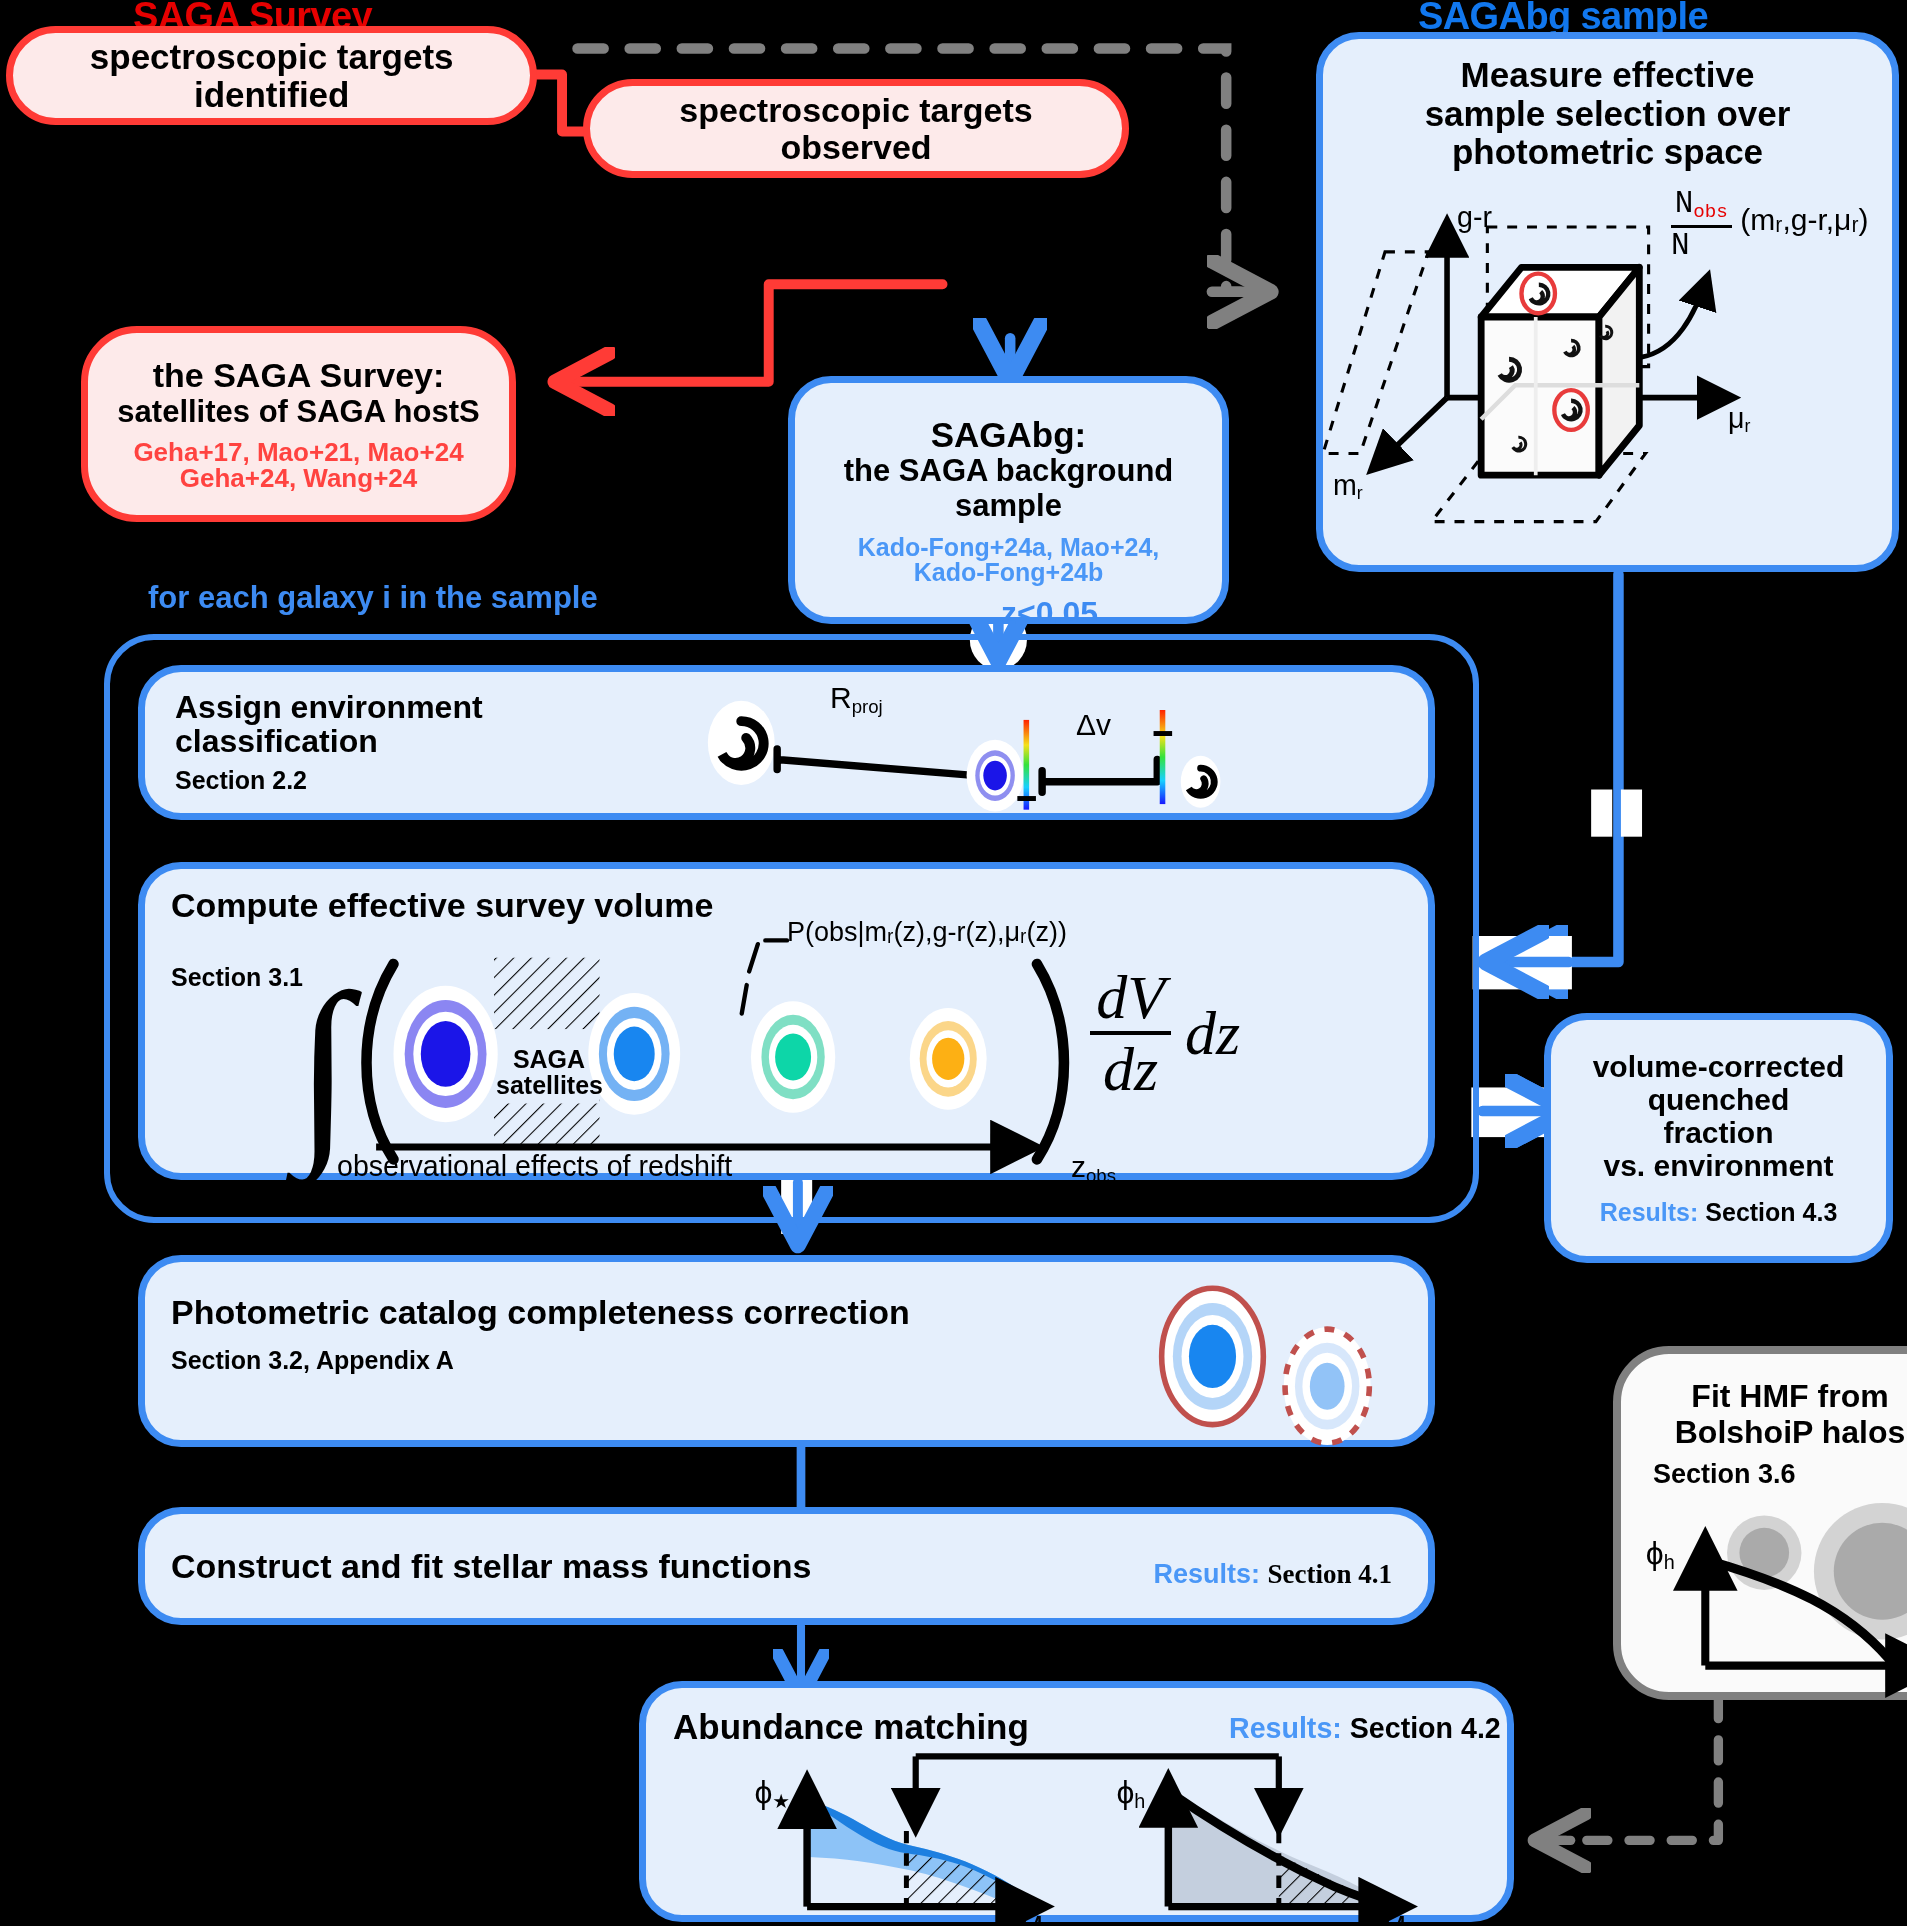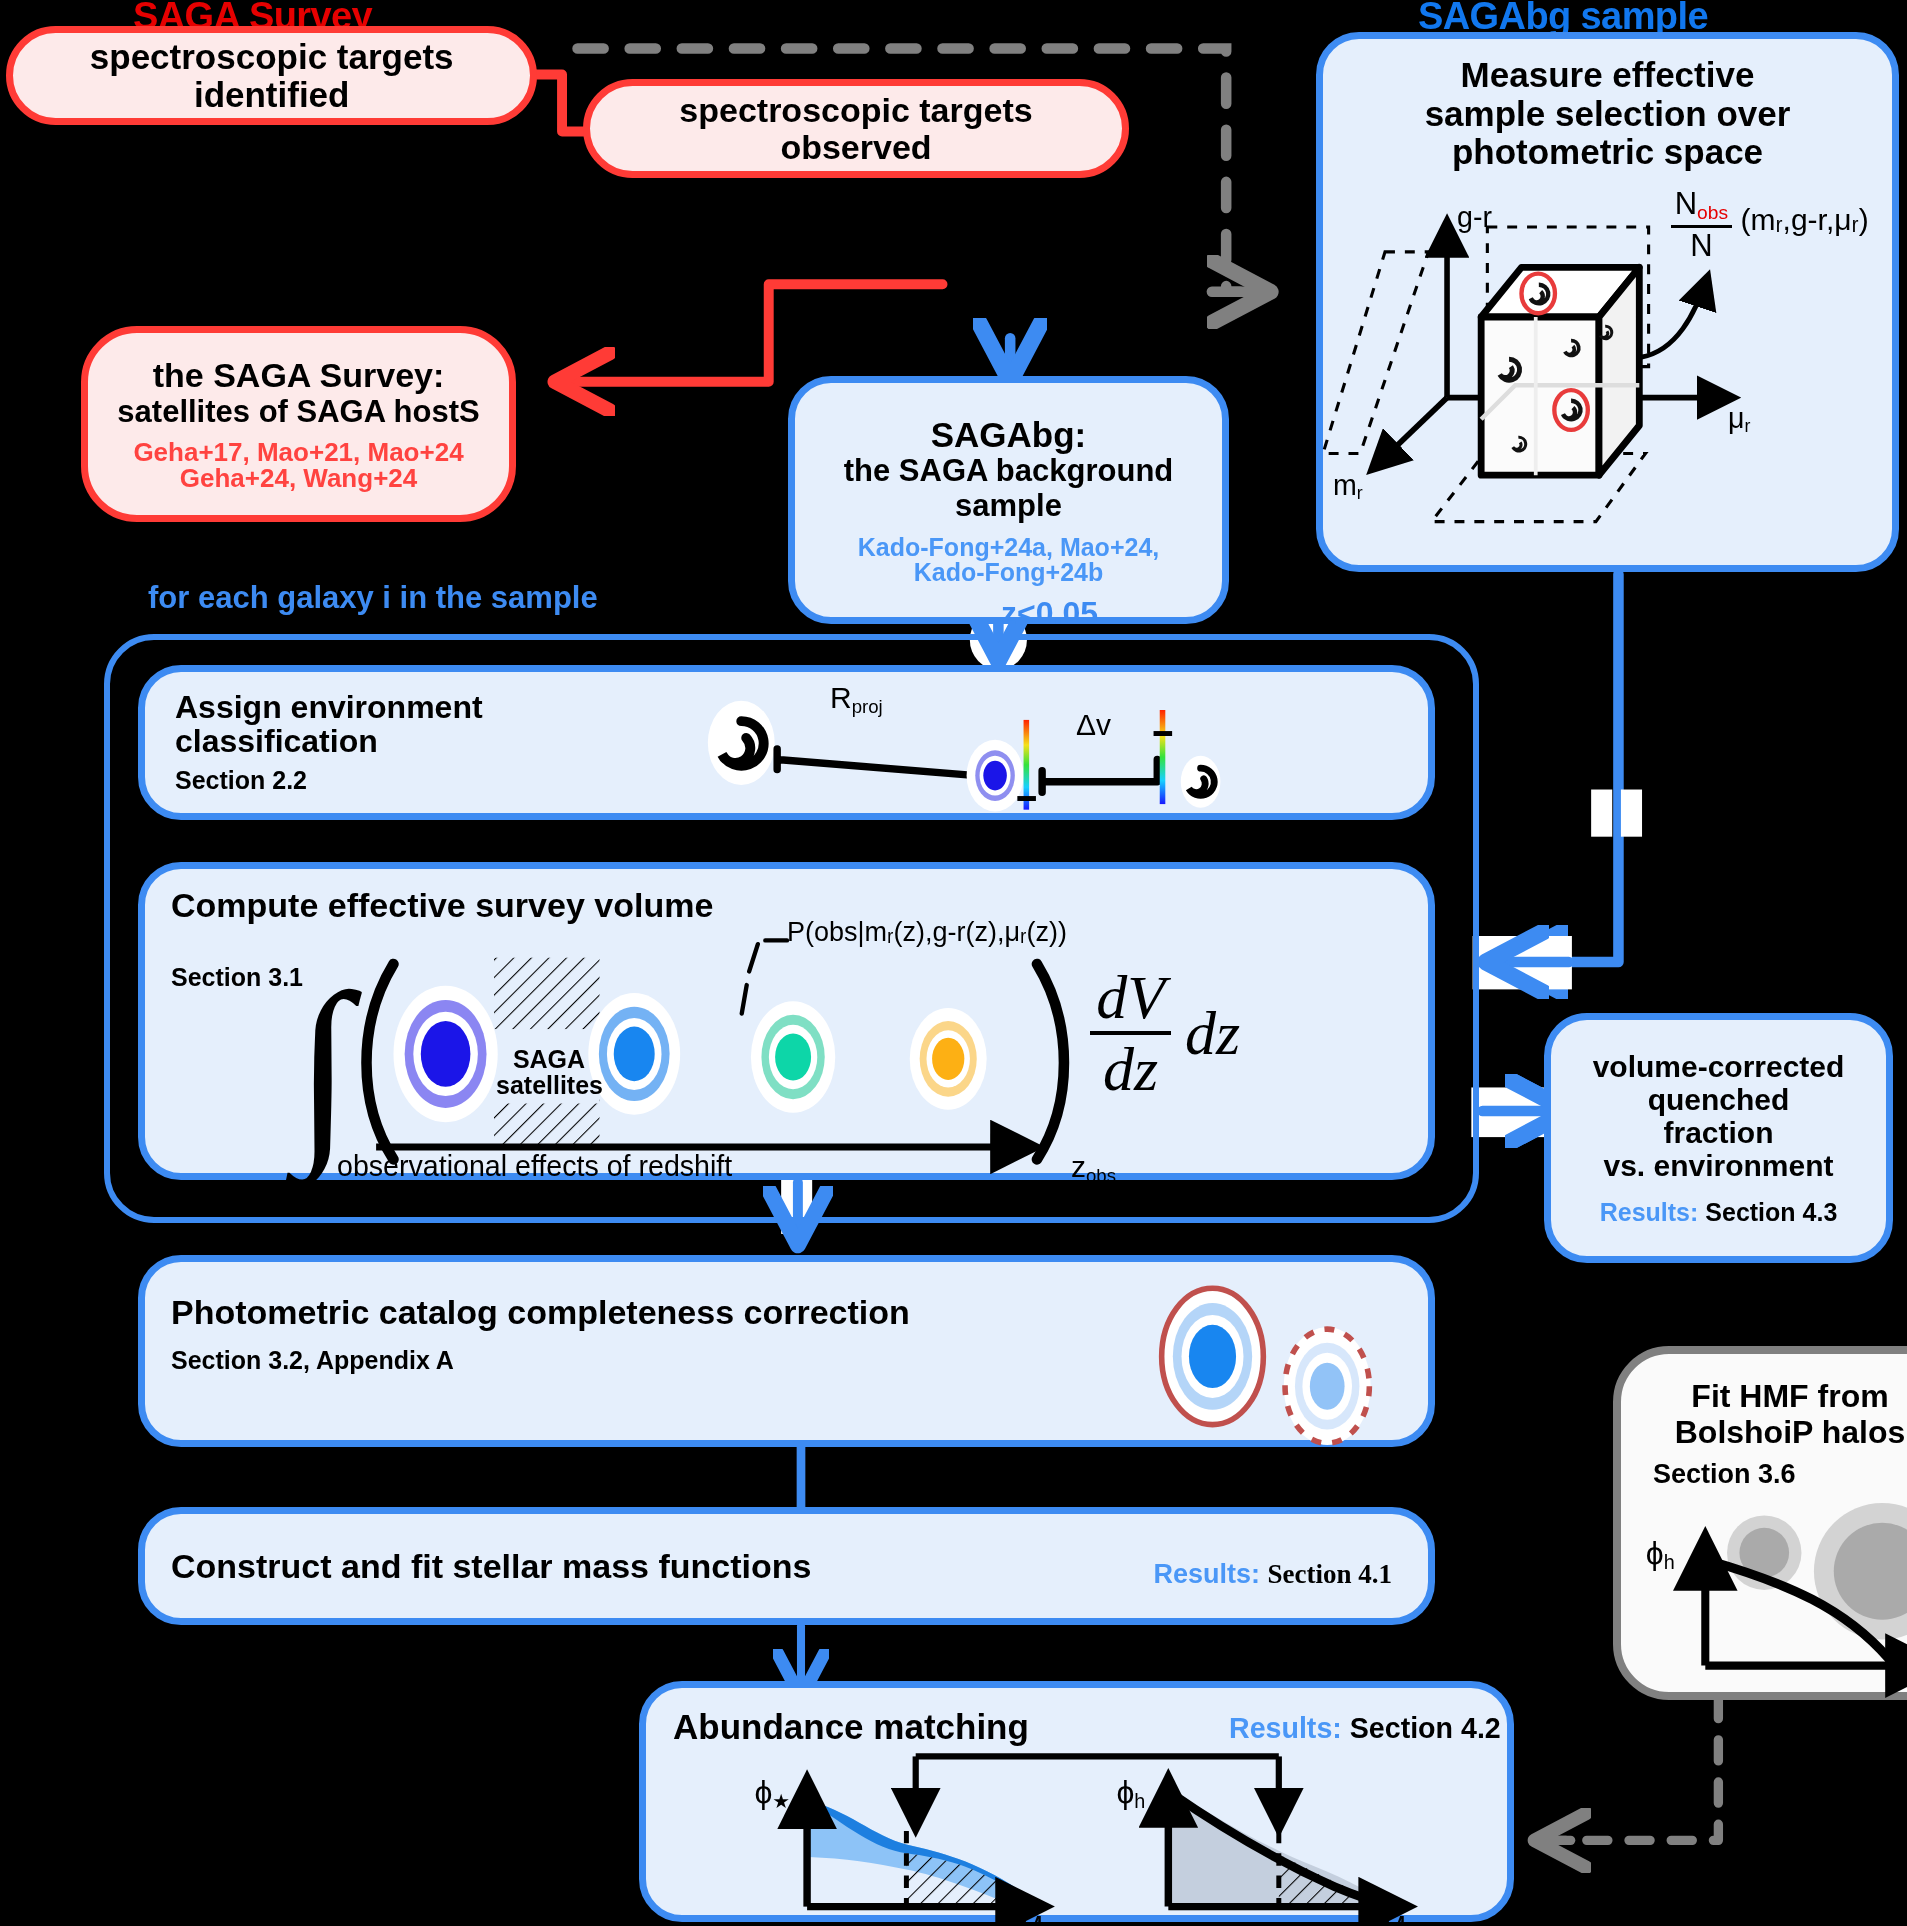--- a/index.html
+++ b/index.html
@@ -208,21 +208,21 @@
       <div class="abs" style="left:134px;top:30px;font-size:28.6px;color:#000;">g-r</div>
       <div class="abs" style="left:405px;top:231px;font-size:28.6px;color:#000;">
         <span>μ</span><span class="sub">r</span>
       </div>
       <div class="abs" style="left:10px;top:298px;font-size:28.6px;color:#000;">
         <span>m</span><span class="sub">r</span>
       </div>
     </div>
 
     <div class="abs" style="left:348px;top:149px;display:flex;align-items:center;">
-      <div style="display:inline-block;text-align:center;line-height:1.0;">
+      <div style="display:inline-block;text-align:left;line-height:1.0;font-family:Liberation Mono, monospace;">
         <div style="font-size:31px;color:#000;border-bottom:3.1px solid #000;padding:0 3.7px 2.5px 3.7px;">
           <span>N</span><span class="sub" style="color:#e60000;">obs</span>
         </div>
         <div style="font-size:31px;color:#000;padding-top:2.5px;">N</div>
       </div>
       <div style="font-size:30px;color:#000;margin-left:8.7px;margin-bottom:8.7px;">(mᵣ,g-r,μᵣ)</div>
     </div>
   </div>
 
   <div class="abs" style="left:148px;top:580px;font-size:31px;color:#3d8bf2;font-weight:bold;">for each galaxy i in the sample</div>

